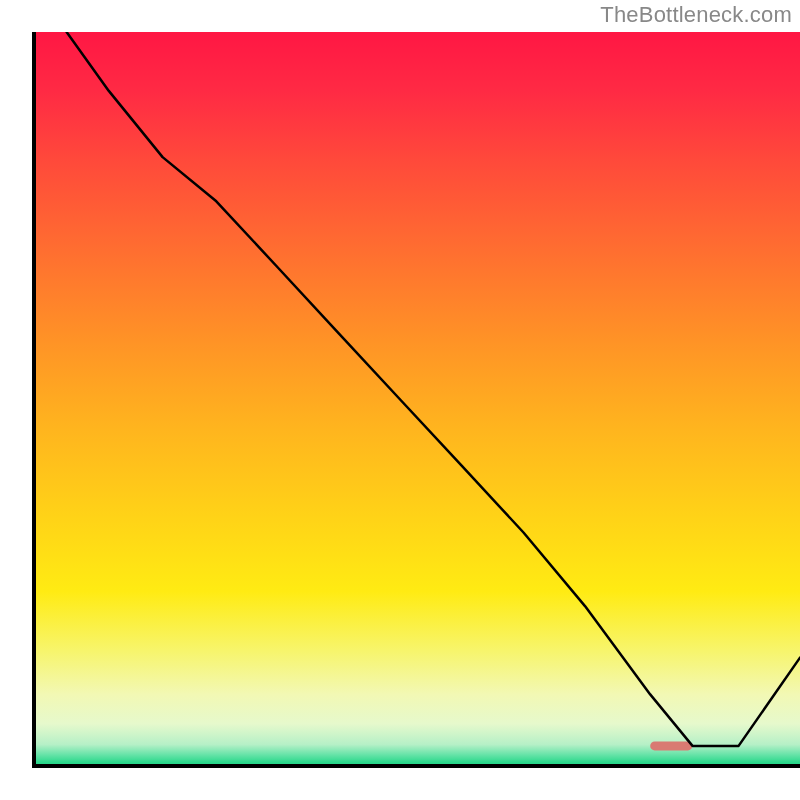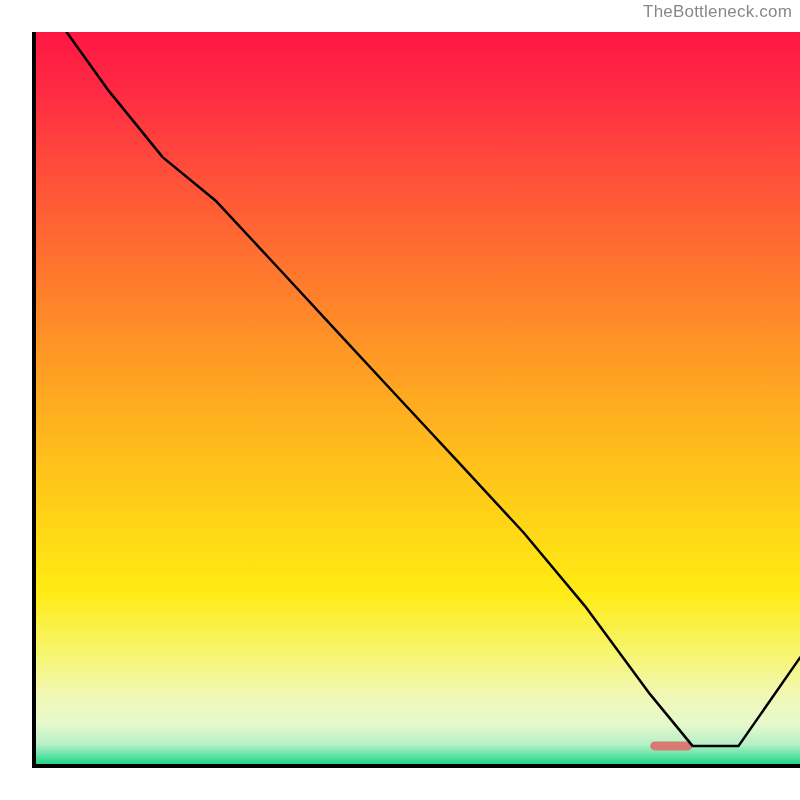--- a/index.html
+++ b/index.html
@@ -12,21 +12,21 @@
   }
   .stage {
     position: relative;
     width: 800px;
     height: 800px;
   }
   .watermark {
     position: absolute;
     top: 2px;
     right: 8px;
-    font-size: 17px;
+    font-size: 22px;
     color: #888888;
     font-weight: 400;
     letter-spacing: 0.2px;
     margin-left: 23px;
   }
   svg { display: block; }
 </style>
 </head>
 <body>
 

